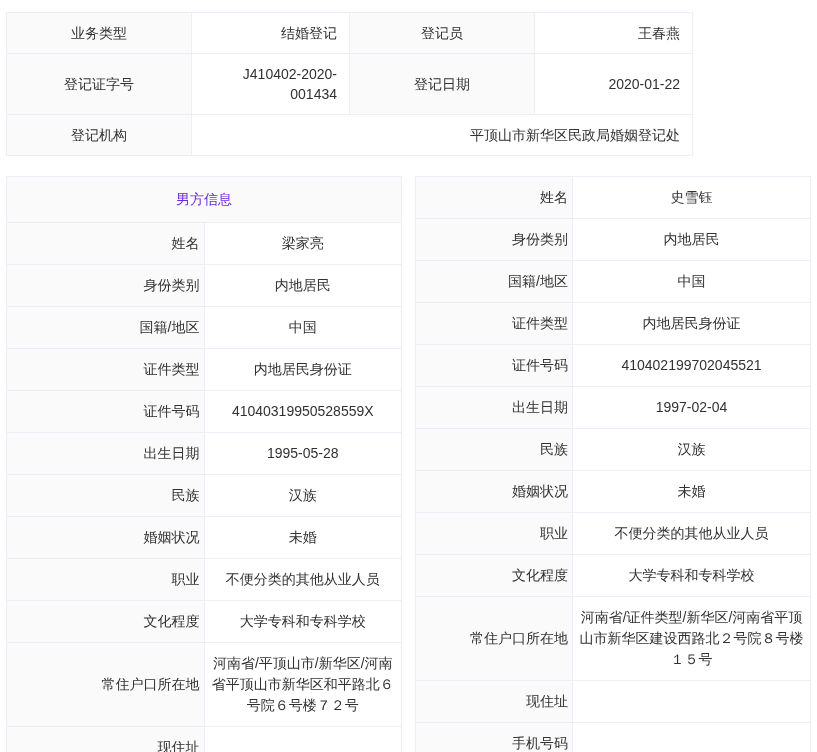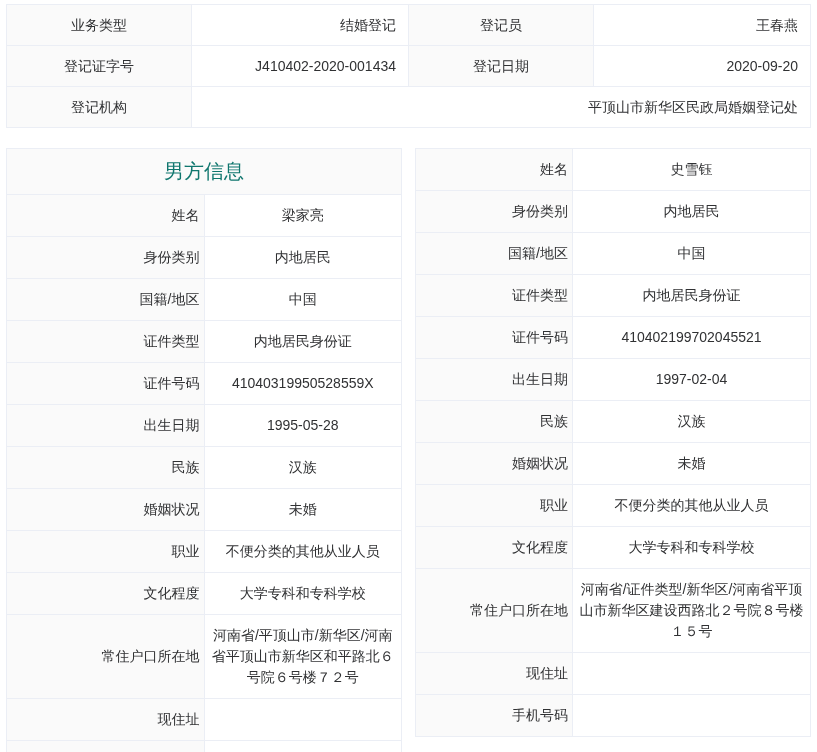--- a/index.html
+++ b/index.html
@@ -17,22 +17,22 @@
   .page {
     width: 817px;
     box-sizing: border-box;
     padding: 0;
   }
 
   
   .top-table {
     border-collapse: collapse;
     table-layout: fixed;
-    width: 805px;
-    margin: 4px 0 0 6px;
+    width: 687px;
+    margin: 12px 0 0 6px;
     border-top: 1px solid #ebeef5;
     border-left: 1px solid #ebeef5;
   }
   .top-table td {
     border-right: 1px solid #ebeef5;
     border-bottom: 1px solid #ebeef5;
     padding: 10px 12px;
     font-size: 14px;
     line-height: 20px;
     vertical-align: middle;
@@ -73,23 +73,23 @@
     border-right: 1px solid #ebeef5;
     border-bottom: 1px solid #ebeef5;
     padding: 10px 4px;
     font-size: 14px;
     line-height: 21px;
     vertical-align: middle;
   }
   .p-table td.head {
     background: #fafafa;
     text-align: center;
-    font-size: 20px;
+    font-size: 14px;
     padding: 12px 10px;
-    color: #0f766e;
+    color: #6d28d9;
   }
   .p-table td.lbl {
     background: #fafafa;
     text-align: right;
     width: 148px;
     color: #303133;
   }
   .p-table td.val {
     background: #ffffff;
     text-align: center;
@@ -113,21 +113,21 @@
       <tr>
         <td class="lbl">业务类型</td>
         <td class="val">结婚登记</td>
         <td class="lbl">登记员</td>
         <td class="val">王春燕</td>
       </tr>
       <tr>
         <td class="lbl">登记证字号</td>
         <td class="val">J410402-2020-001434</td>
         <td class="lbl">登记日期</td>
-        <td class="val">2020-09-20</td>
+        <td class="val">2020-01-22</td>
       </tr>
       <tr>
         <td class="lbl">登记机构</td>
         <td class="val" colspan="3">平顶山市新华区民政局婚姻登记处</td>
       </tr>
     </tbody>
   </table>
 
   <div class="panels">
 

